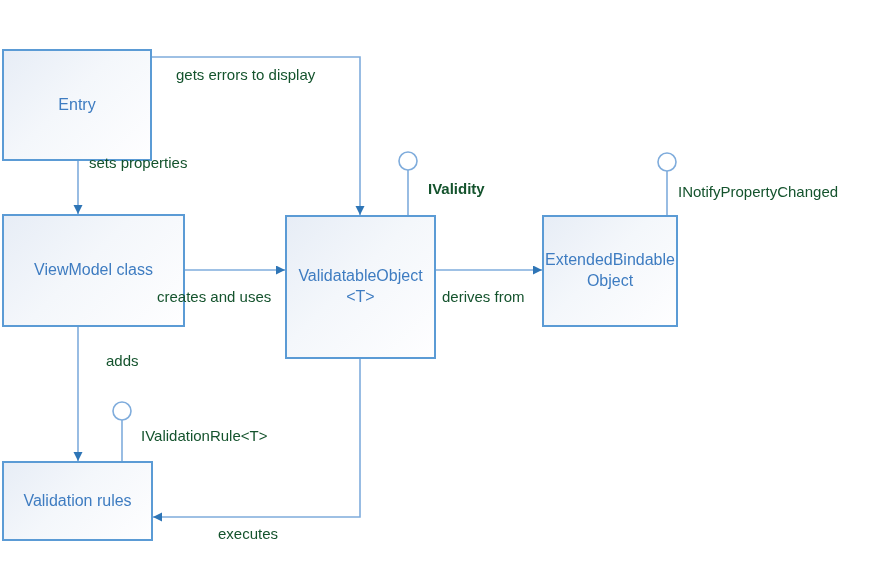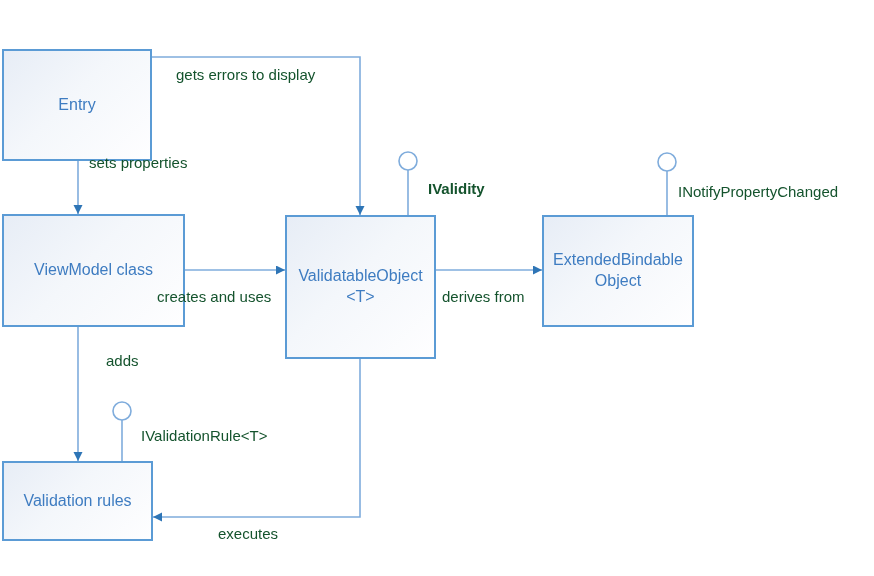--- a/index.html
+++ b/index.html
@@ -27,21 +27,21 @@
     text-align: center;
     color: #3E7CC1;
     font-size: 16px;
     line-height: 1.3;
     padding: 4px 6px;
   }
   .node span { white-space: pre-line; }
   #n-entry       { left: 2px;   top: 2px;   width: 150px; height: 112px; margin-top: 47px; }
   #n-viewmodel   { left: 2px;   top: 214px; width: 183px; height: 113px; }
   #n-validatable { left: 285px; top: 215px; width: 151px; height: 144px; }
-  #n-extended    { left: 542px; top: 215px; width: 152px; height: 112px; }
+  #n-extended    { left: 542px; top: 215px; width: 136px; height: 112px; }
   #n-rules       { left: 2px;   top: 461px; width: 151px; height: 80px; }
   .elabel {
     position: absolute;
     color: #14532d;
     font-size: 15px;
     white-space: nowrap;
   }
   #l-gets     { left: 176px; top: 66px;  }
   #l-sets     { left: 89px;  top: 154px; }
   #l-creates  { left: 157px; top: 288px; }

